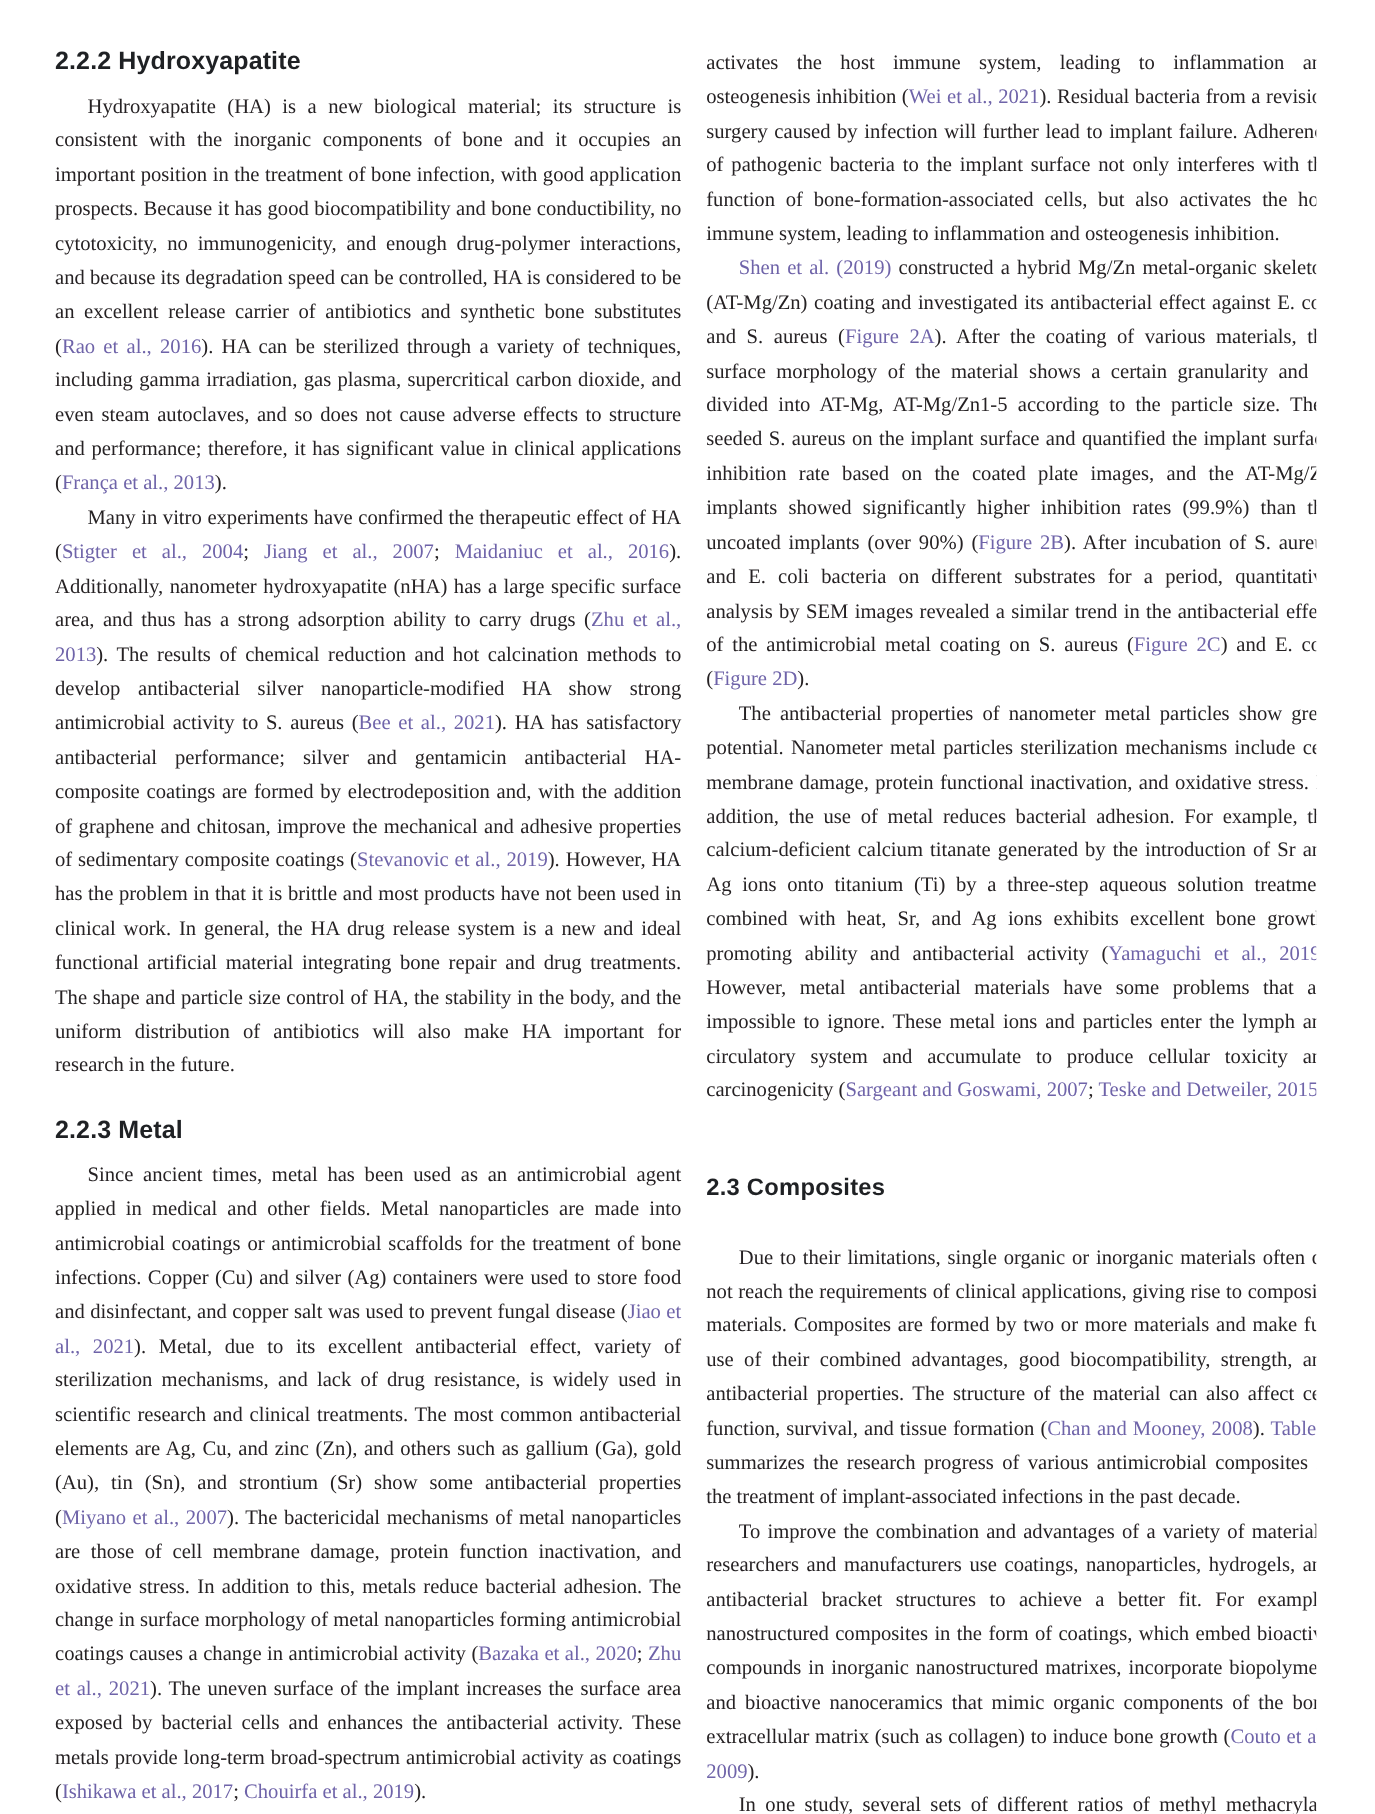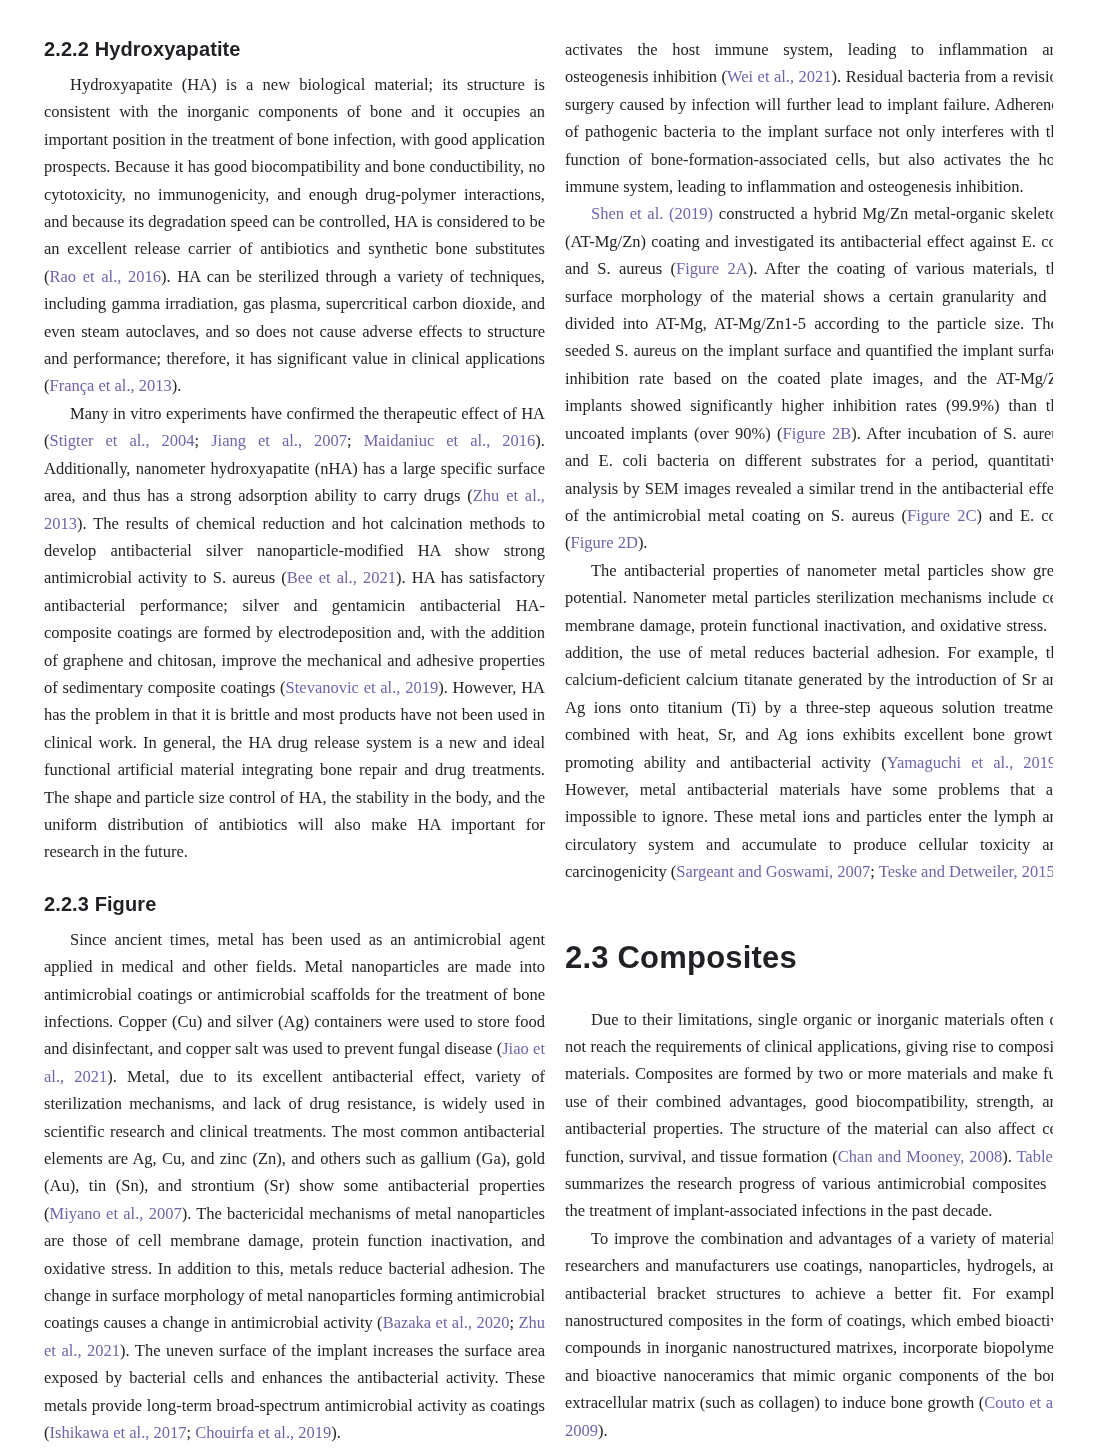--- a/index.html
+++ b/index.html
@@ -37,38 +37,38 @@
     font-family:"Liberation Sans", sans-serif;
     font-size:20px;
     font-weight:600;
     color:var(--heading);
     margin:27px 0 10px 0;
     letter-spacing:0.1px;
   }
   .col .h3:first-child{margin-top:2px;}
   .h2{
     font-family:"Liberation Sans", sans-serif;
-    font-size:31px;
+    font-size:19px;
     font-weight:600;
     color:var(--heading);
     margin:54px 0 30px 0;
     letter-spacing:0.2px;
   }
   .link{color:var(--link);}
   .italic{}
 </style>
 </head>
 <body>
 
 <div class="page">
   <div class="col" id="col-left">
       <div class="h3">2.2.2 Hydroxyapatite</div>
       <p class="para indent"><span>Hydroxyapatite (HA) is a new biological material; its structure is consistent with the inorganic components of bone and it occupies an important position in the treatment of bone infection, with good application prospects. Because it has good biocompatibility and bone conductibility, no cytotoxicity, no immunogenicity, and enough drug-polymer interactions, and because its degradation speed can be controlled, HA is considered to be an excellent release carrier of antibiotics and synthetic bone substitutes (</span><span class="link">Rao et al., 2016</span><span>). HA can be sterilized through a variety of techniques, including gamma irradiation, gas plasma, supercritical carbon dioxide, and even steam autoclaves, and so does not cause adverse effects to structure and performance; therefore, it has significant value in clinical applications (</span><span class="link">França et al., 2013</span><span>).</span></p>
       <p class="para indent"><span>Many </span><span class="italic">in vitro</span><span> experiments have confirmed the therapeutic effect of HA (</span><span class="link">Stigter et al., 2004</span><span>; </span><span class="link">Jiang et al., 2007</span><span>; </span><span class="link">Maidaniuc et al., 2016</span><span>). Additionally, nanometer hydroxyapatite (nHA) has a large specific surface area, and thus has a strong adsorption ability to carry drugs (</span><span class="link">Zhu et al., 2013</span><span>). The results of chemical reduction and hot calcination methods to develop antibacterial silver nanoparticle-modified HA show strong antimicrobial activity to </span><span class="italic">S. aureus</span><span> (</span><span class="link">Bee et al., 2021</span><span>). HA has satisfactory antibacterial performance; silver and gentamicin antibacterial HA-composite coatings are formed by electrodeposition and, with the addition of graphene and chitosan, improve the mechanical and adhesive properties of sedimentary composite coatings (</span><span class="link">Stevanovic et al., 2019</span><span>). However, HA has the problem in that it is brittle and most products have not been used in clinical work. In general, the HA drug release system is a new and ideal functional artificial material integrating bone repair and drug treatments. The shape and particle size control of HA, the stability in the body, and the uniform distribution of antibiotics will also make HA important for research in the future.</span></p>
-      <div class="h3">2.2.3 Figure</div>
+      <div class="h3">2.2.3 Metal</div>
       <p class="para indent"><span>Since ancient times, metal has been used as an antimicrobial agent applied in medical and other fields. Metal nanoparticles are made into antimicrobial coatings or antimicrobial scaffolds for the treatment of bone infections. Copper (Cu) and silver (Ag) containers were used to store food and disinfectant, and copper salt was used to prevent fungal disease (</span><span class="link">Jiao et al., 2021</span><span>). Metal, due to its excellent antibacterial effect, variety of sterilization mechanisms, and lack of drug resistance, is widely used in scientific research and clinical treatments. The most common antibacterial elements are Ag, Cu, and zinc (Zn), and others such as gallium (Ga), gold (Au), tin (Sn), and strontium (Sr) show some antibacterial properties (</span><span class="link">Miyano et al., 2007</span><span>). The bactericidal mechanisms of metal nanoparticles are those of cell membrane damage, protein function inactivation, and oxidative stress. In addition to this, metals reduce bacterial adhesion. The change in surface morphology of metal nanoparticles forming antimicrobial coatings causes a change in antimicrobial activity (</span><span class="link">Bazaka et al., 2020</span><span>; </span><span class="link">Zhu et al., 2021</span><span>). The uneven surface of the implant increases the surface area exposed by bacterial cells and enhances the antibacterial activity. These metals provide long-term broad-spectrum antimicrobial activity as coatings (</span><span class="link">Ishikawa et al., 2017</span><span>; </span><span class="link">Chouirfa et al., 2019</span><span>).</span></p>
       <p class="para indent"><span>Metals are mainly applied to orthopedic implants in the form of coating or alloying (</span></p>
     </div>
   <div class="col" id="col-right">
       <p class="para"><span>activates the host immune system, leading to inflammation and osteogenesis inhibition (</span><span class="link">Wei et al., 2021</span><span>). Residual bacteria from a revision surgery caused by infection will further lead to implant failure. Adherence of pathogenic bacteria to the implant surface not only interferes with the function of bone-formation-associated cells, but also activates the host immune system, leading to inflammation and osteogenesis inhibition.</span></p>
       <p class="para indent"><span class="link">Shen et al. (2019)</span><span> constructed a hybrid Mg/Zn metal-organic skeleton (AT-Mg/Zn) coating and investigated its antibacterial effect against </span><span class="italic">E. coli</span><span> and </span><span class="italic">S. aureus</span><span> (</span><span class="link">Figure 2A</span><span>). After the coating of various materials, the surface morphology of the material shows a certain granularity and is divided into AT-Mg, AT-Mg/Zn1-5 according to the particle size. They seeded </span><span class="italic">S. aureus</span><span> on the implant surface and quantified the implant surface inhibition rate based on the coated plate images, and the AT-Mg/Zn implants showed significantly higher inhibition rates (99.9%) than the uncoated implants (over 90%) (</span><span class="link">Figure 2B</span><span>). After incubation of </span><span class="italic">S. aureus</span><span> and </span><span class="italic">E. coli</span><span> bacteria on different substrates for a period, quantitative analysis by SEM images revealed a similar trend in the antibacterial effect of the antimicrobial metal coating on </span><span class="italic">S. aureus</span><span> (</span><span class="link">Figure 2C</span><span>) and </span><span class="italic">E. coli</span><span> (</span><span class="link">Figure 2D</span><span>).</span></p>
       <p class="para indent"><span>The antibacterial properties of nanometer metal particles show great potential. Nanometer metal particles sterilization mechanisms include cell membrane damage, protein functional inactivation, and oxidative stress. In addition, the use of metal reduces bacterial adhesion. For example, the calcium-deficient calcium titanate generated by the introduction of Sr and Ag ions onto titanium (Ti) by a three-step aqueous solution treatment combined with heat, Sr, and Ag ions exhibits excellent bone growth-promoting ability and antibacterial activity (</span><span class="link">Yamaguchi et al., 2019</span><span>). However, metal antibacterial materials have some problems that are impossible to ignore. These metal ions and particles enter the lymph and circulatory system and accumulate to produce cellular toxicity and carcinogenicity (</span><span class="link">Sargeant and Goswami, 2007</span><span>; </span><span class="link">Teske and Detweiler, 2015</span><span>).</span></p>
       <div class="h2">2.3 Composites</div>
       <p class="para indent"><span>Due to their limitations, single organic or inorganic materials often do not reach the requirements of clinical applications, giving rise to composite materials. Composites are formed by two or more materials and make full use of their combined advantages, good biocompatibility, strength, and antibacterial properties. The structure of the material can also affect cell function, survival, and tissue formation (</span><span class="link">Chan and Mooney, 2008</span><span>). </span><span class="link">Table 1</span><span> summarizes the research progress of various antimicrobial composites in the treatment of implant-associated infections in the past decade.</span></p>
       <p class="para indent"><span>To improve the combination and advantages of a variety of materials, researchers and manufacturers use coatings, nanoparticles, hydrogels, and antibacterial bracket structures to achieve a better fit. For example, nanostructured composites in the form of coatings, which embed bioactive compounds in inorganic nanostructured matrixes, incorporate biopolymers and bioactive nanoceramics that mimic organic components of the bone extracellular matrix (such as collagen) to induce bone growth (</span><span class="link">Couto et al., 2009</span><span>).</span></p>

